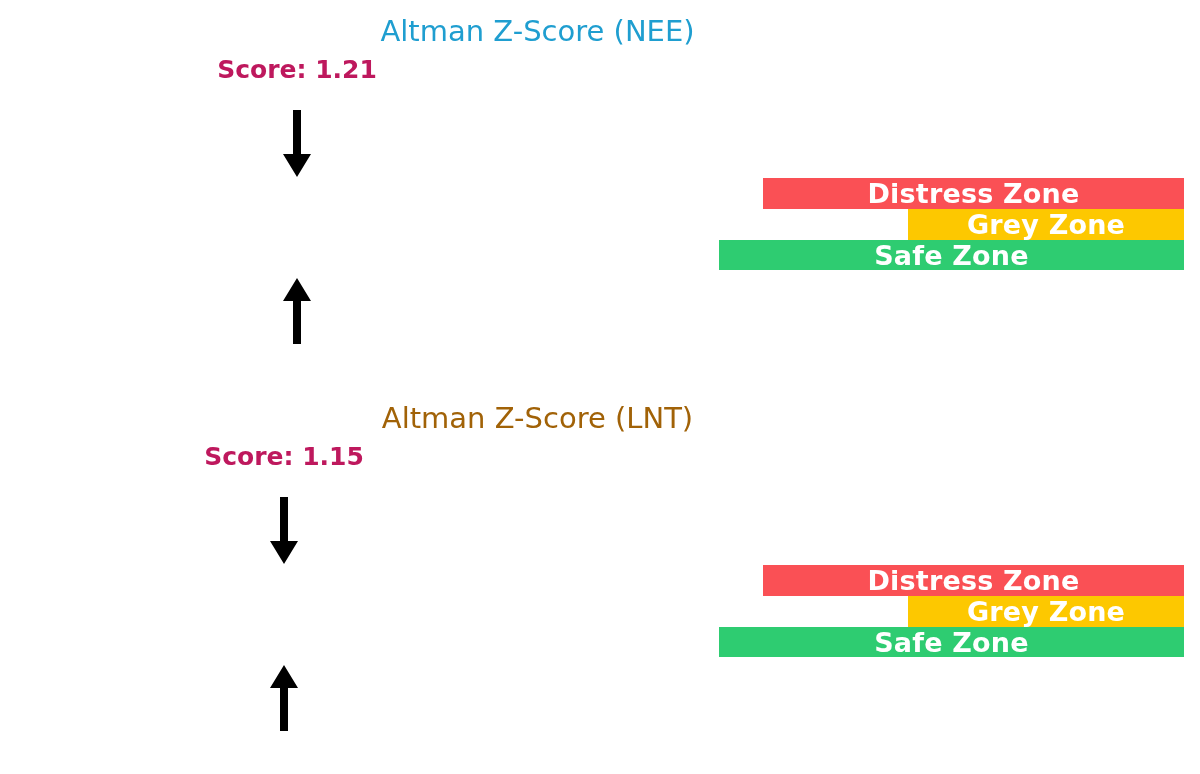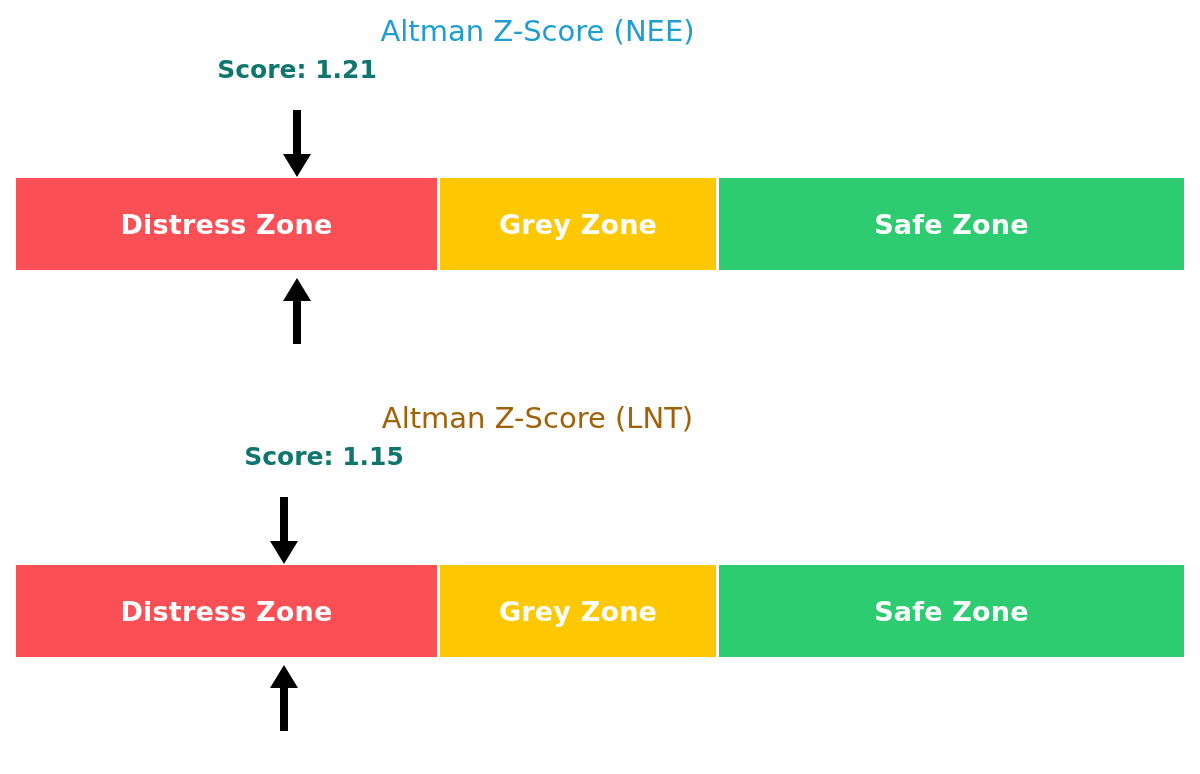--- a/index.html
+++ b/index.html
@@ -31,29 +31,29 @@
     font-weight: 400;
     letter-spacing: 0px;
     white-space: nowrap;
   }
 
   .score-label {
     position: absolute;
     font-family: "DejaVu Sans", sans-serif;
     font-size: 25px;
     font-weight: bold;
-    color: #0f766e;
+    color: #be185d;
     white-space: nowrap;
     transform: translateX(-50%);
   }
 
   .zone-bar {
     position: absolute;
     display: flex;
-    flex-direction: row;
+    flex-direction: column;
     overflow: hidden;
     align-items: flex-end;
   }
 
   .zone-seg {
     height: 100%;
     display: flex;
     align-items: center;
     justify-content: center;
     box-sizing: border-box;
@@ -108,21 +108,21 @@
       <polygon points="15,0 29,23 19,23 19,66 11,66 11,23 1,23" fill="#000000"></polygon>
     </svg>
   </div>
 
 </div>
 
 <div class="panel" style="top:387px; height:387px;">
 
   <div class="chart-title" style="top:14px; color:#a16207;">Altman Z-Score (LNT)</div>
 
-  <div class="score-label" style="left:284px; top:55px;margin-left:40px;">Score: 1.15</div>
+  <div class="score-label" style="left:284px; top:55px;">Score: 1.15</div>
 
   <div class="arrow" style="left:284px; top:110px;">
     <svg width="30" height="68" viewBox="0 0 30 68">
       <polygon points="11,0 19,0 19,44 29,44 15,67 1,44 11,44" fill="#000000"></polygon>
     </svg>
   </div>
 
   <div class="zone-bar" style="left:16px; top:178px; width:1168px; height:92px;">
     <div class="zone-seg" style="width:421px; background:#fa5055;">
       <span class="zone-seg-label">Distress Zone</span>

